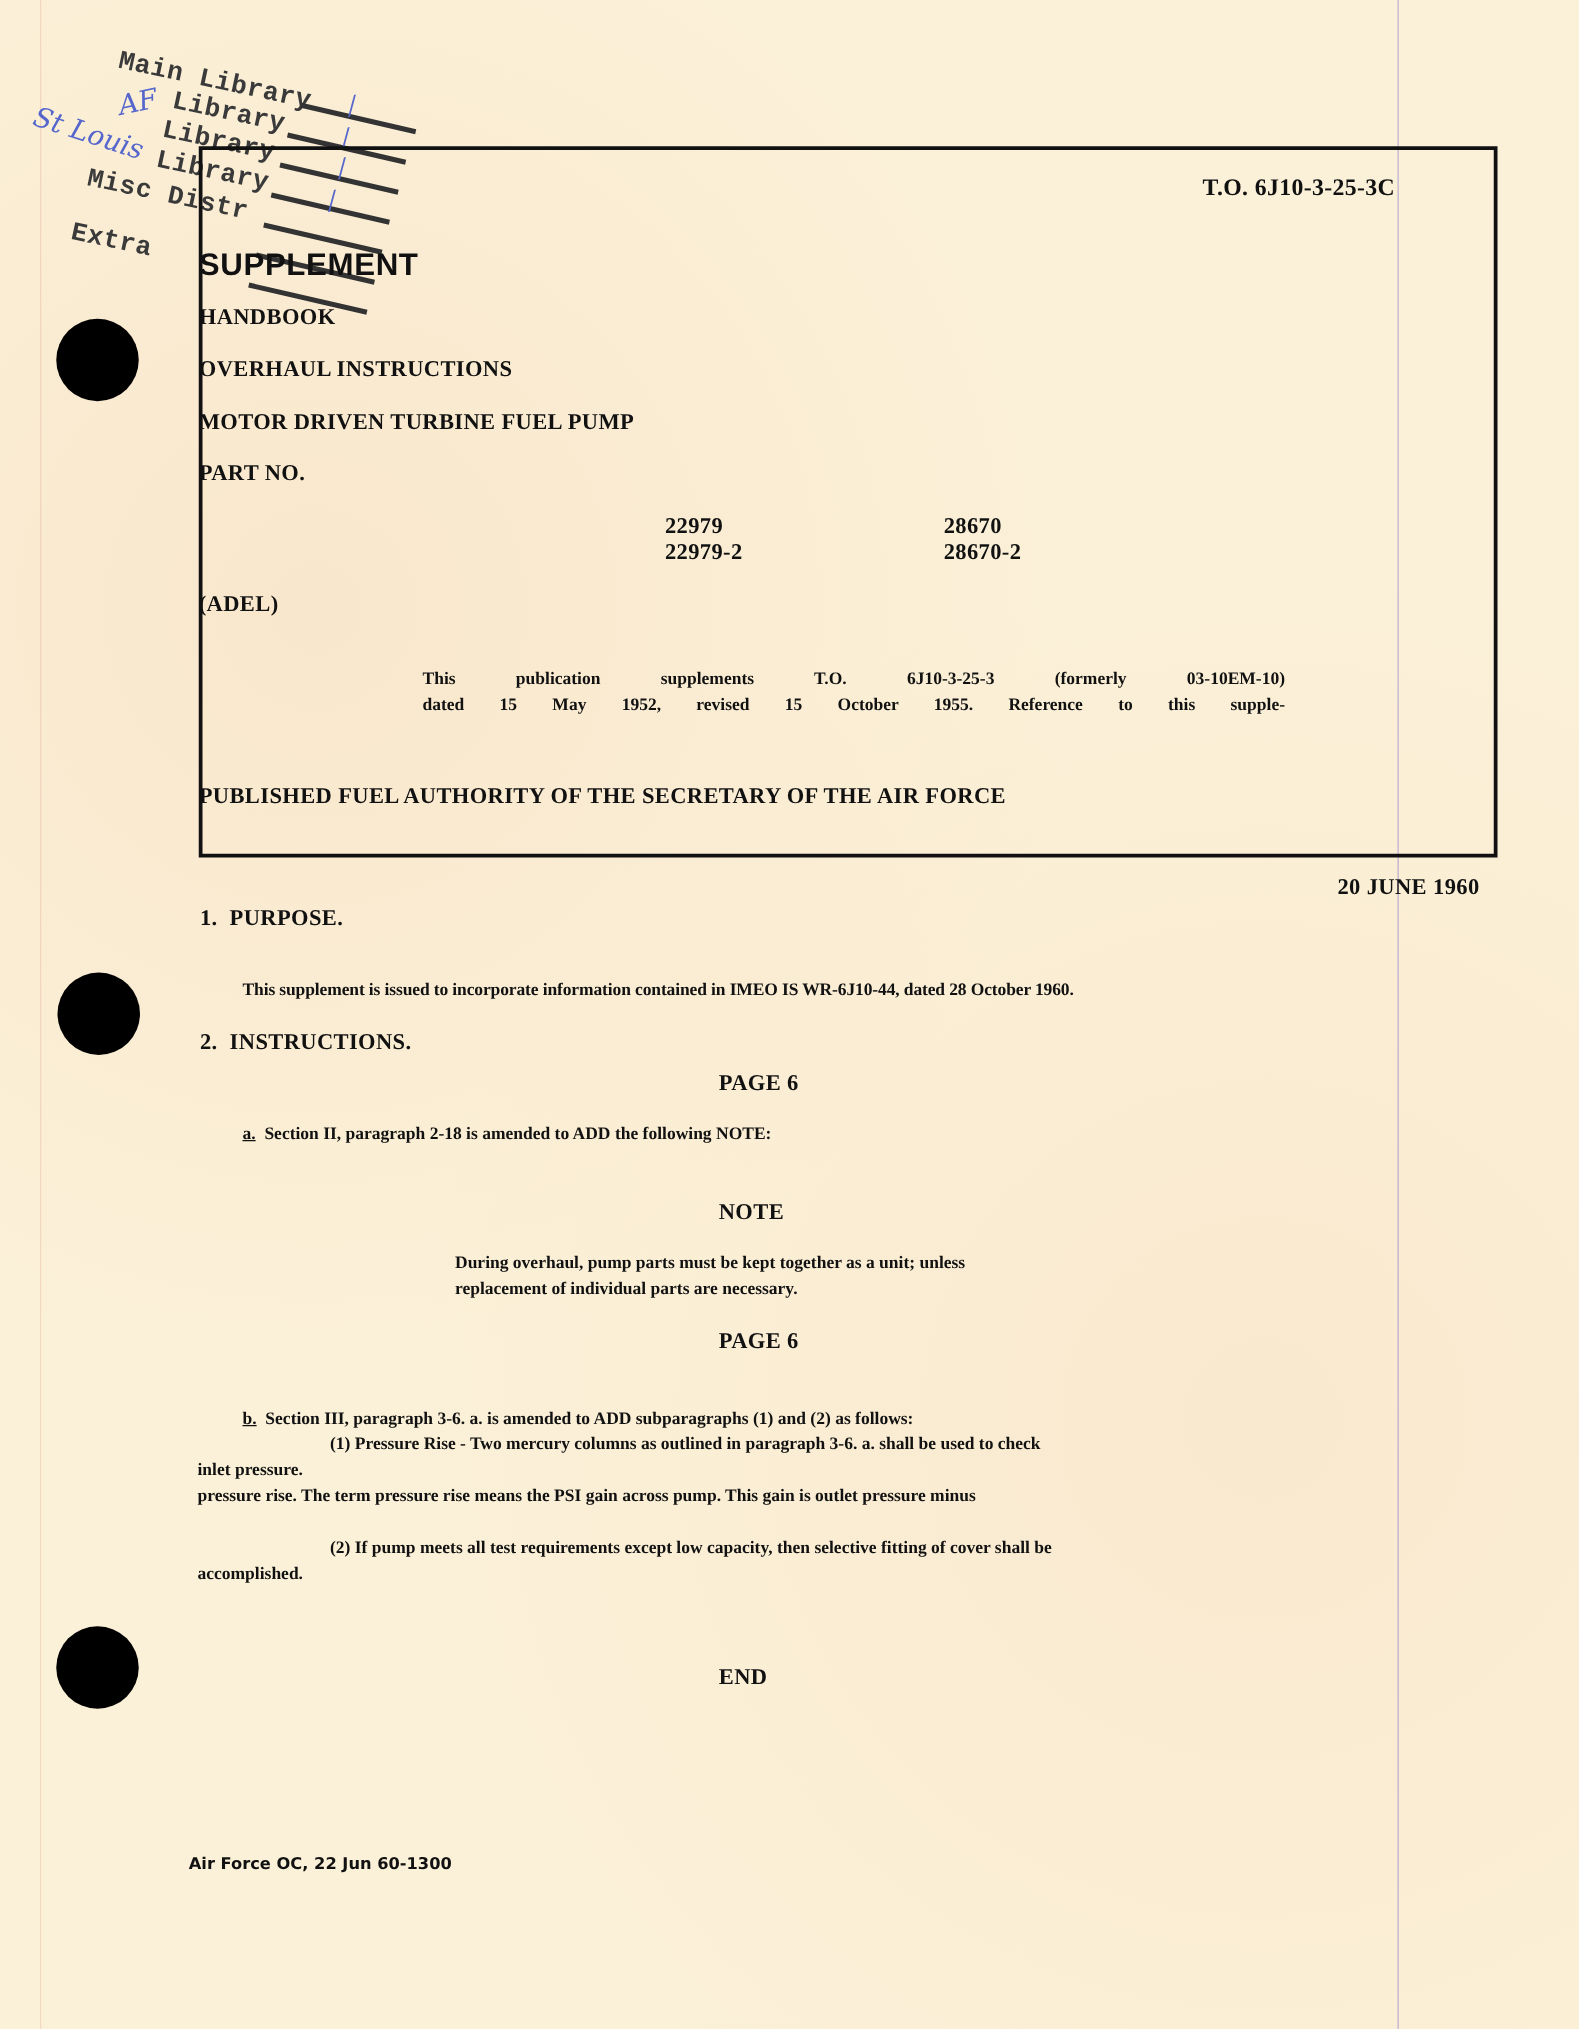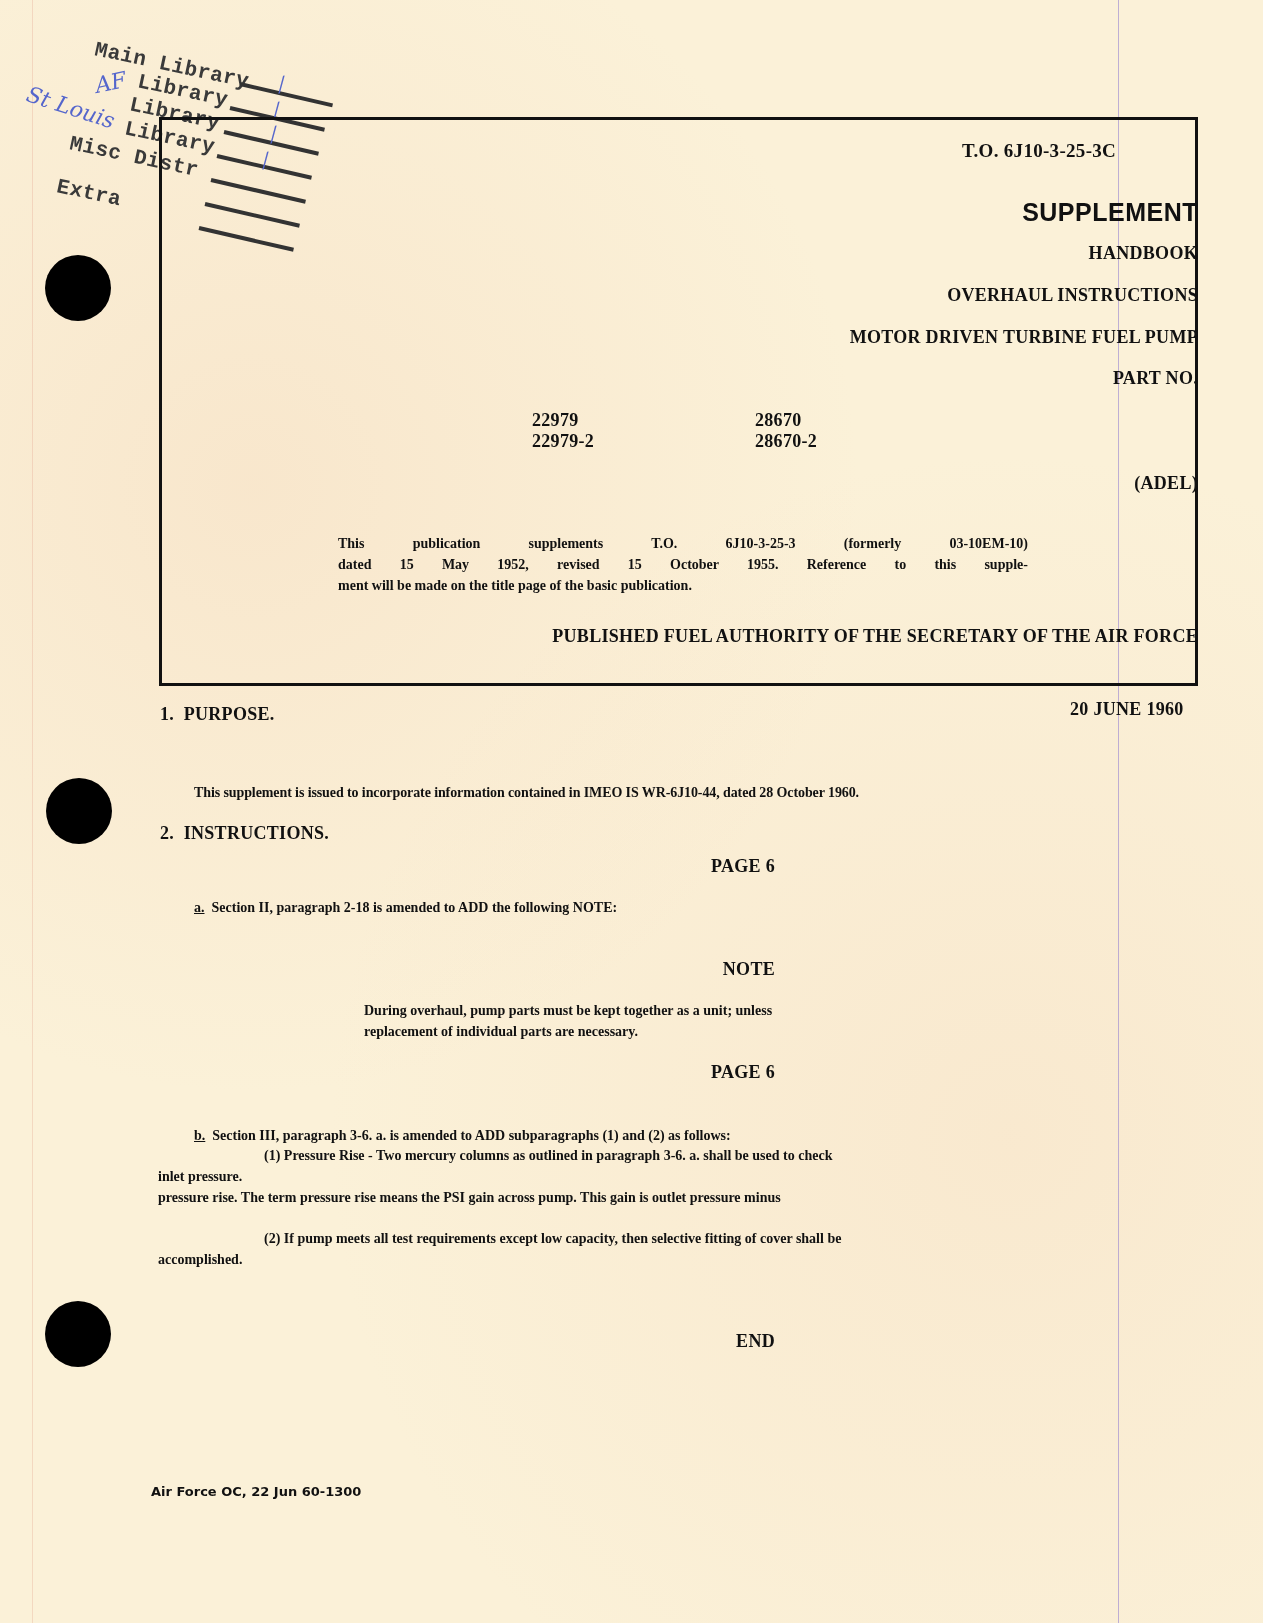--- a/index.html
+++ b/index.html
@@ -16,21 +16,21 @@
     .stamp {
       font-family: "Liberation Mono", "DejaVu Sans Mono", monospace;
       font-weight: bold; color: #3a3a3a; font-size: 21px; position: absolute;
       transform-origin: left center; transform: rotate(12deg); white-space: nowrap;
       letter-spacing: 0.5px;
     }
     .stamp-line { position: absolute; height: 4px; background: #333; transform-origin: left center; }
     .hand { position: absolute; color: #5566cc; font-family: "DejaVu Serif", serif; font-style: italic; font-size: 22px; transform: rotate(-12deg); white-space: nowrap; }
     .hole { position: absolute; width: 66px; height: 66px; border-radius: 50%; background: #000; }
     .box { position: absolute; left: 159px; top: 117px; width: 1033px; height: 563px; border: 3px solid #111; }
-    .center { position: absolute; left: 159px; width: 1039px; text-align: right; }
+    .center { position: absolute; left: 159px; width: 1039px; text-align: left; }
     .t { font-size: 18px; font-weight: bold; letter-spacing: 0.3px; }
     .sans-title { font-family: "Liberation Sans", "DejaVu Sans", sans-serif; font-size: 25px; font-weight: bold; letter-spacing: 0.5px; }
     .body { font-size: 14px; font-weight: bold; line-height: 21px; }
     .guide { position: absolute; top: 0; width: 1px; height: 1623px; background: rgba(140,120,210,0.55); }
     .u { text-decoration: underline; }
   </style>
 </head>
 <body>
 
 <div class="guide" style="left:1118px;"></div>
@@ -77,28 +77,27 @@
 <div class="abs t" style="left:532px; top:410px;">22979</div>
 <div class="abs t" style="left:532px; top:431px;">22979-2</div>
 <div class="abs t" style="left:755px; top:410px;">28670</div>
 <div class="abs t" style="left:755px; top:431px;">28670-2</div>
 
 <div class="center t" style="top:473px;">(ADEL)</div>
 
 <div class="abs body" style="left:338px; top:533px; width:690px;">
   <div style="text-align:justify; text-align-last:justify;">This publication supplements T.O. 6J10-3-25-3 (formerly 03-10EM-10)</div>
   <div style="text-align:justify; text-align-last:justify;">dated 15 May 1952, revised 15 October 1955.  Reference to this supple-</div>
-  <div>ment will be made on the title page of the basic publication.</div>
 </div>
 
 <div class="center t" style="top:626px;">PUBLISHED FUEL AUTHORITY OF THE SECRETARY OF THE AIR FORCE</div>
 
 <div class="abs t" style="left:1070px; top:699px;">20 JUNE 1960</div>
 
-<div class="abs t" style="left:160px; top:704px; white-space:pre;">1.  PURPOSE.</div>
+<div class="abs t" style="left:160px; top:724px; white-space:pre;">1.  PURPOSE.</div>
 <div class="abs body" style="left:194px; top:782px; white-space:nowrap; letter-spacing:-0.1px;">This supplement is issued to incorporate information contained in IMEO IS WR-6J10-44, dated 28 October 1960.</div>
 
 <div class="abs t" style="left:160px; top:823px; white-space:pre;">2.  INSTRUCTIONS.</div>
 <div class="center t" style="top:856px; left:575px; width:200px;">PAGE 6</div>
 
 <div class="abs body" style="left:194px; top:897px; white-space:nowrap;">
   <span class="u">a.</span>&nbsp;
   <span>Section II, paragraph 2-18 is amended to ADD the following NOTE:</span>
 </div>
 

